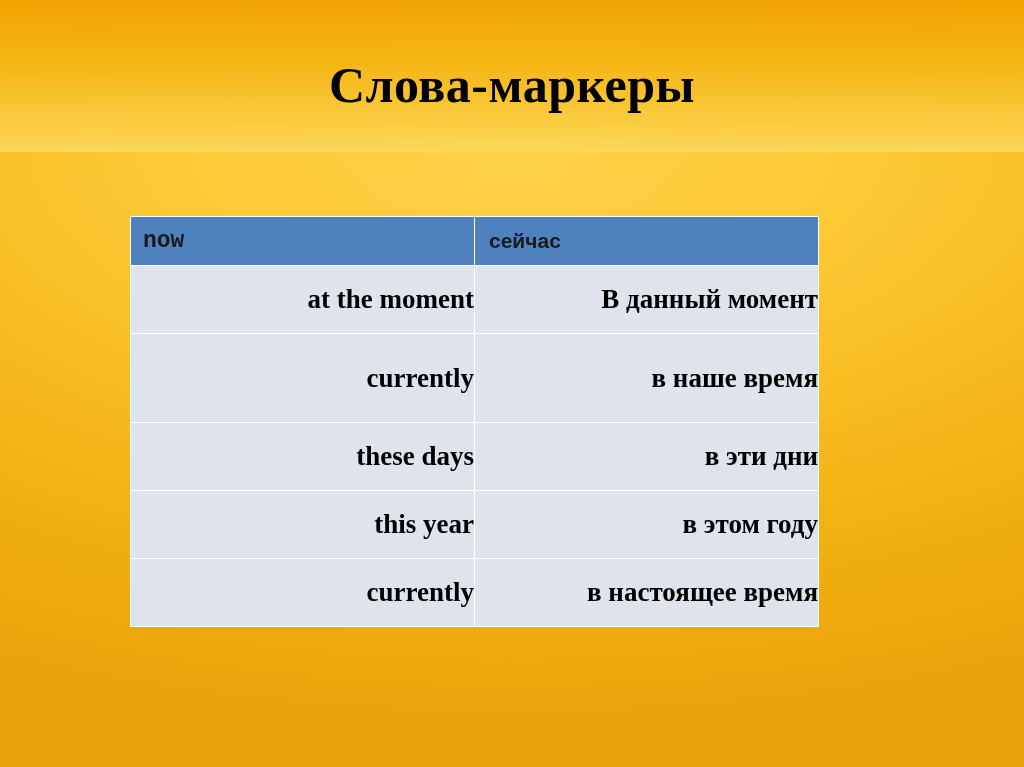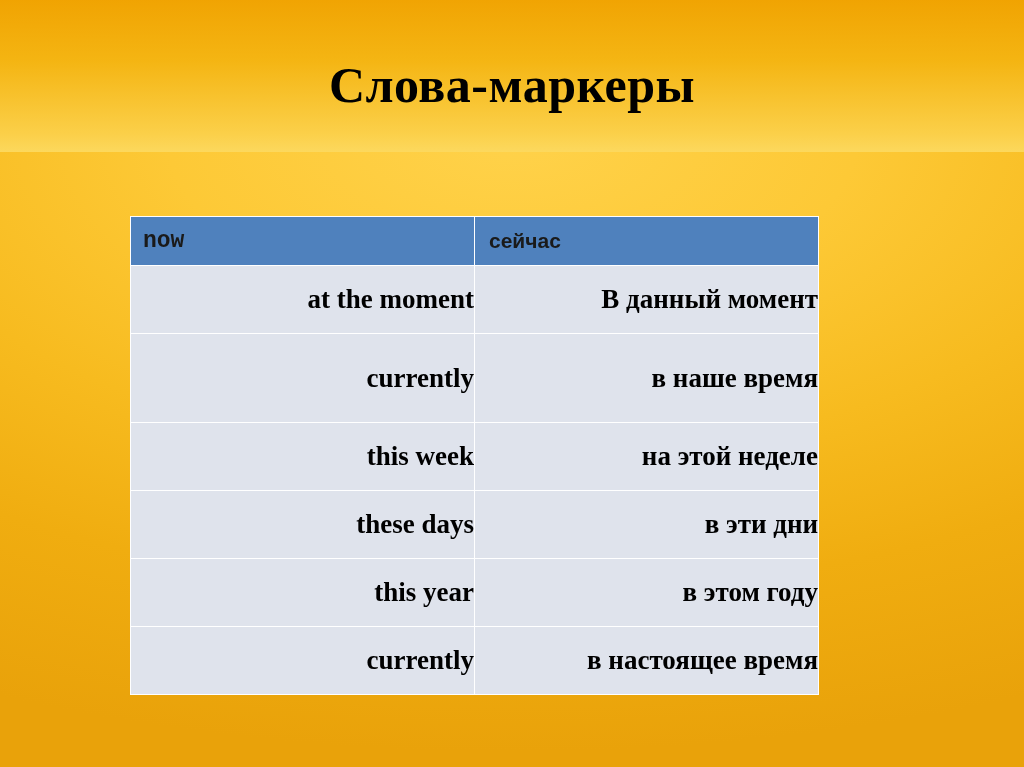--- a/index.html
+++ b/index.html
@@ -131,28 +131,20 @@
         <tr class="tall">
           <td>
             <div class="cell-pad-en">currently</div>
           </td>
           <td>
             <div class="cell-pad-ru">в наше время</div>
           </td>
         </tr>
         <tr>
           <td>
-            <div class="cell-pad-en">this week</div>
-          </td>
-          <td>
-            <div class="cell-pad-ru">на этой неделе</div>
-          </td>
-        </tr>
-        <tr>
-          <td>
             <div class="cell-pad-en">these days</div>
           </td>
           <td>
             <div class="cell-pad-ru">в эти дни</div>
           </td>
         </tr>
         <tr>
           <td>
             <div class="cell-pad-en">this year</div>
           </td>

